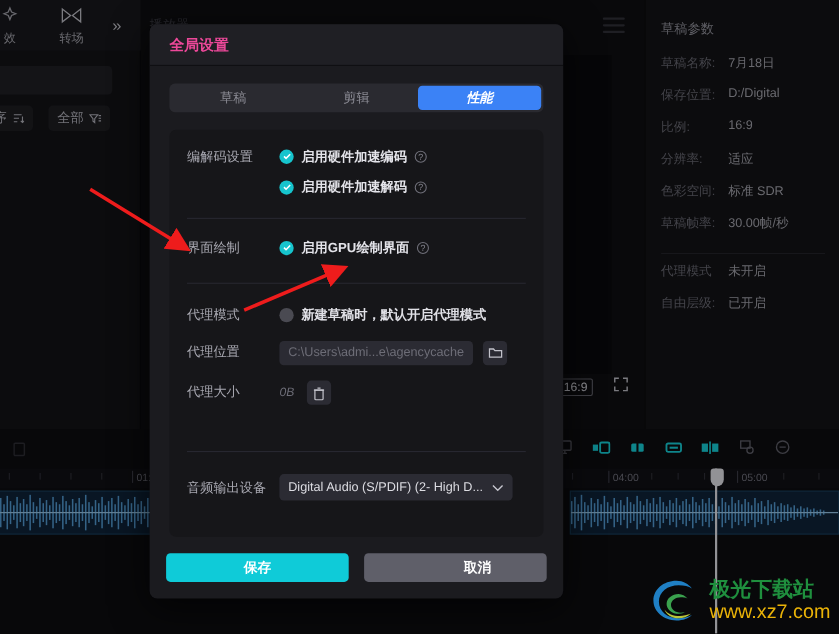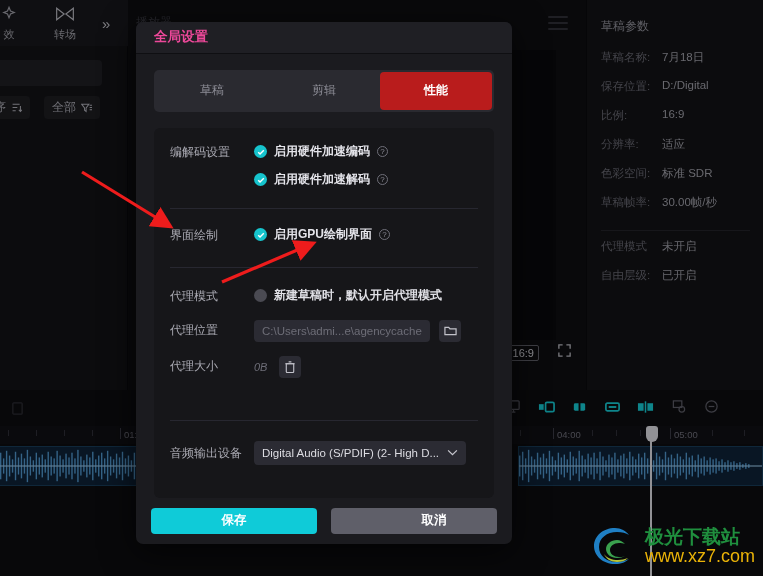--- a/index.html
+++ b/index.html
@@ -81,25 +81,25 @@
     display: flex; flex-direction: column; overflow: hidden;
   }
   .modal-header {
     height: 42px; border-bottom: 1px solid #0f0f12; display: flex; align-items: center;
     padding-left: 18px; background: #1f1f24;
   }
   .modal-title { color: #ec4899; font-size: 13.5px; font-weight: bold; }
   .modal-body { flex: 1; padding: 16px 18px 0 18px; }
 
   .tabgroup {
-    height: 42px; background: #2a2a30; border-radius: 5px; display: flex; padding: 2px; margin-bottom: 16px;
+    height: 26px; background: #2a2a30; border-radius: 5px; display: flex; padding: 2px; margin-bottom: 16px;
   }
   .tab { flex: 1; border-radius: 4px; display: flex; align-items: center; justify-content: center;
          color: #8d8d96; font-size: 12px; }
-  .tab.active { background: #b91c1c; color: #ffffff; font-weight: bold; }
+  .tab.active { background: #3b82f6; color: #ffffff; font-weight: bold; font-style: italic; }
 
   .card { background: #161619; border-radius: 6px; padding: 14px 16px 16px 16px; height: 370px; }
 
   .frow { display: flex; align-items: flex-start; margin-bottom: 10px; }
   .fkey { width: 84px; color: #a9a9b2; font-size: 12px; line-height: 20px; flex-shrink: 0; }
   .fval { flex: 1; }
   .opt { display: flex; align-items: center; gap: 7px; height: 20px; margin-bottom: 8px; }
   .cb { width: 13px; height: 13px; border-radius: 50%; background: #16c4cd; display: flex; align-items: center; justify-content: center; flex-shrink: 0; }
   .cb.off { background: #4a4a52; }
   .opt-lbl { color: #e4e4ea; font-size: 12px; font-weight: bold; }

